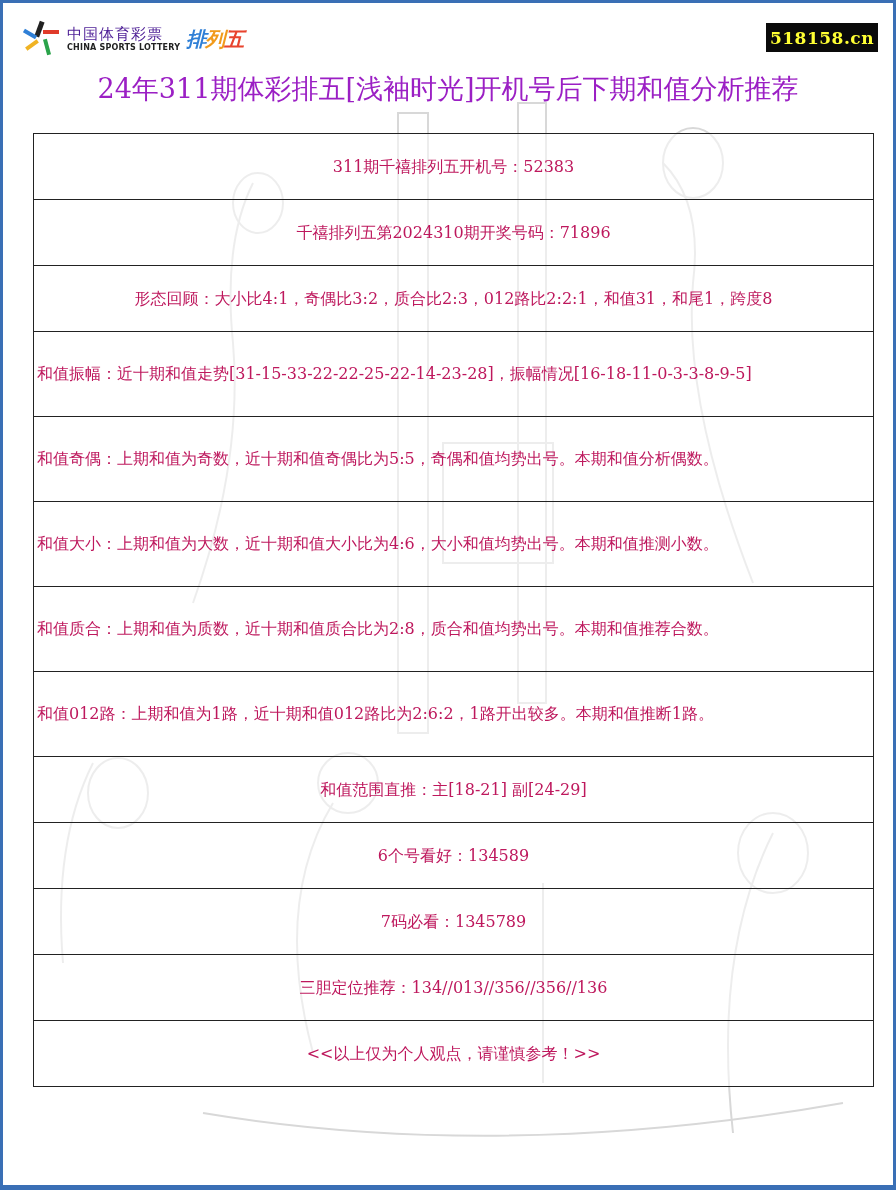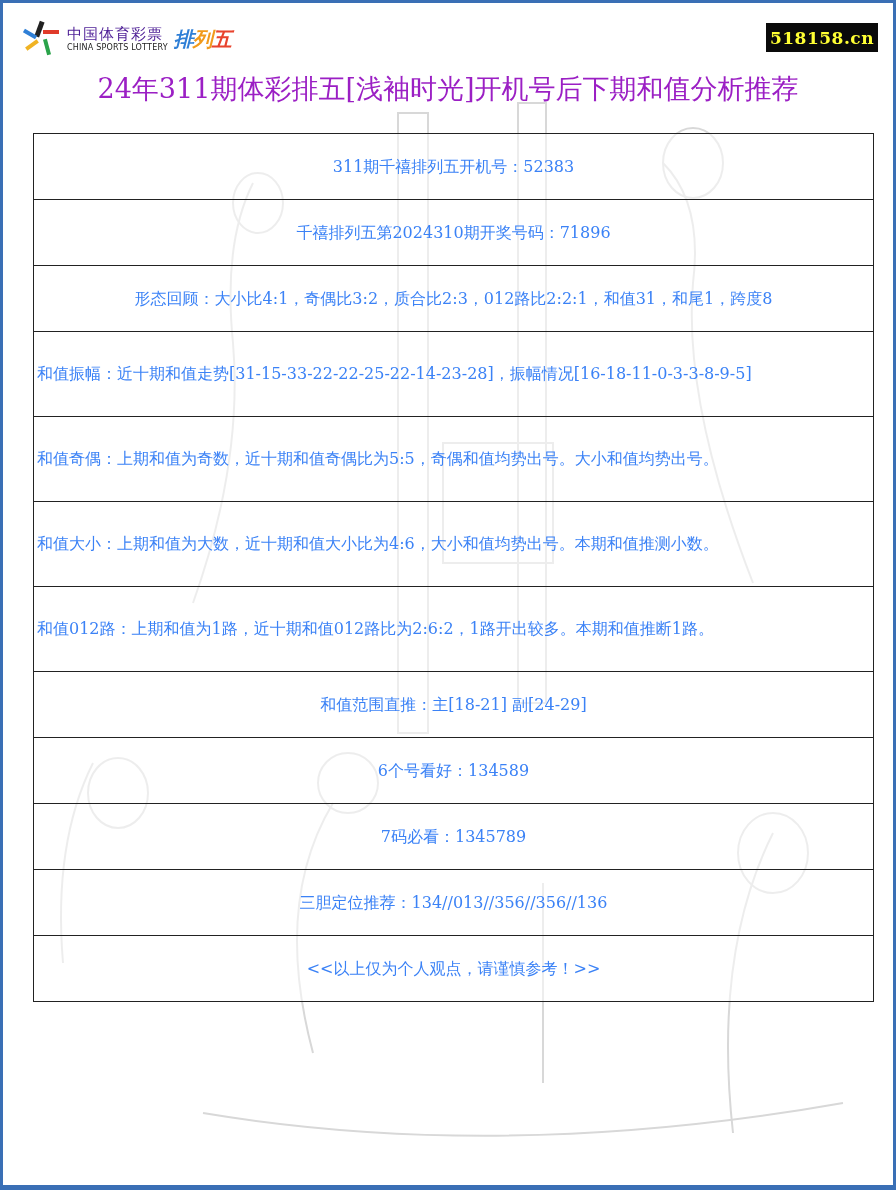--- a/index.html
+++ b/index.html
@@ -18,21 +18,21 @@
     background:#ffffff;
     overflow:hidden;
   }
   
   .bg-art { position:absolute; left:0; top:0; width:896px; height:1190px; pointer-events:none; }
   .header { position:absolute; left:0; top:0; width:890px; height:60px; }
   .logo { position:absolute; left:18px; top:16px; height:40px; display:flex; align-items:center; }
   .logo-mark { width:40px; height:40px; position:relative; }
   .logo-text { margin-left:6px; display:flex; flex-direction:column; justify-content:center; }
   .logo-cn { font-family:"DejaVu Sans", sans-serif; font-size:15px; color:#4c1d95; letter-spacing:1px; line-height:18px; }
-  .logo-en { font-family:"DejaVu Sans", sans-serif; font-size:8px; font-weight:normal; color:#222; line-height:10px; letter-spacing:0.2px; }
+  .logo-en { font-family:"DejaVu Sans", sans-serif; font-size:8px; font-weight:bold; color:#222; line-height:10px; letter-spacing:0.2px; }
   .logo-brand { margin-left:6px; font-family:"DejaVu Sans", sans-serif; font-weight:bold; font-style:italic; font-size:20px; letter-spacing:-1px; line-height:40px; }
   .logo-brand .c1 { color:#2f7fd6; }
   .logo-brand .c2 { color:#f19a1b; }
   .logo-brand .c3 { color:#e8432d; }
   .badge {
     position:absolute; left:763px; top:20px; width:112px; height:29px;
     background:#0a0a0a; color:#ffff33;
     font-family:"DejaVu Serif", serif; font-size:17px; font-weight:bold;
     display:flex; align-items:center; justify-content:center; letter-spacing:0.5px;text-align:center;
   }
@@ -40,21 +40,21 @@
     position:absolute; left:0; top:64px; width:890px; text-align:center;
     color:#9b1fc4; font-size:27px; line-height:44px; white-space:nowrap;
     font-family:"DejaVu Serif", serif;
   }
   table.main {
     position:absolute; left:30px; top:130px; width:841px;
     border-collapse:collapse; background:transparent;
   }
   table.main td {
     border:1px solid #222;
-    font-size:16px; color:#3b82f6; line-height:22px;
+    font-size:16px; color:#be185d; line-height:22px;
     padding:0 3px;
     vertical-align:middle;
     background:rgba(255,255,255,0.55);
   }
   td.center { text-align:center; height:65px; }
   td.left { text-align:left; height:85px; vertical-align:top; padding-top:18px; box-sizing:border-box; }
 </style>
 </head>
 <body>
 
@@ -112,24 +112,27 @@
         <tr>
           <td class="center">千禧排列五第2024310期开奖号码：71896</td>
         </tr>
         <tr>
           <td class="center">形态回顾：大小比4:1，奇偶比3:2，质合比2:3，012路比2:2:1，和值31，和尾1，跨度8</td>
         </tr>
         <tr>
           <td class="left">和值振幅：近十期和值走势[31-15-33-22-22-25-22-14-23-28]，振幅情况[16-18-11-0-3-3-8-9-5]</td>
         </tr>
         <tr>
-          <td class="left">和值奇偶：上期和值为奇数，近十期和值奇偶比为5:5，奇偶和值均势出号。大小和值均势出号。</td>
+          <td class="left">和值奇偶：上期和值为奇数，近十期和值奇偶比为5:5，奇偶和值均势出号。本期和值分析偶数。</td>
         </tr>
         <tr>
           <td class="left">和值大小：上期和值为大数，近十期和值大小比为4:6，大小和值均势出号。本期和值推测小数。</td>
+        </tr>
+        <tr>
+          <td class="left">和值质合：上期和值为质数，近十期和值质合比为2:8，质合和值均势出号。本期和值推荐合数。</td>
         </tr>
         <tr>
           <td class="left">和值012路：上期和值为1路，近十期和值012路比为2:6:2，1路开出较多。本期和值推断1路。</td>
         </tr>
         <tr>
           <td class="center">和值范围直推：主[18-21] 副[24-29]</td>
         </tr>
         <tr>
           <td class="center">6个号看好：134589</td>
         </tr>

